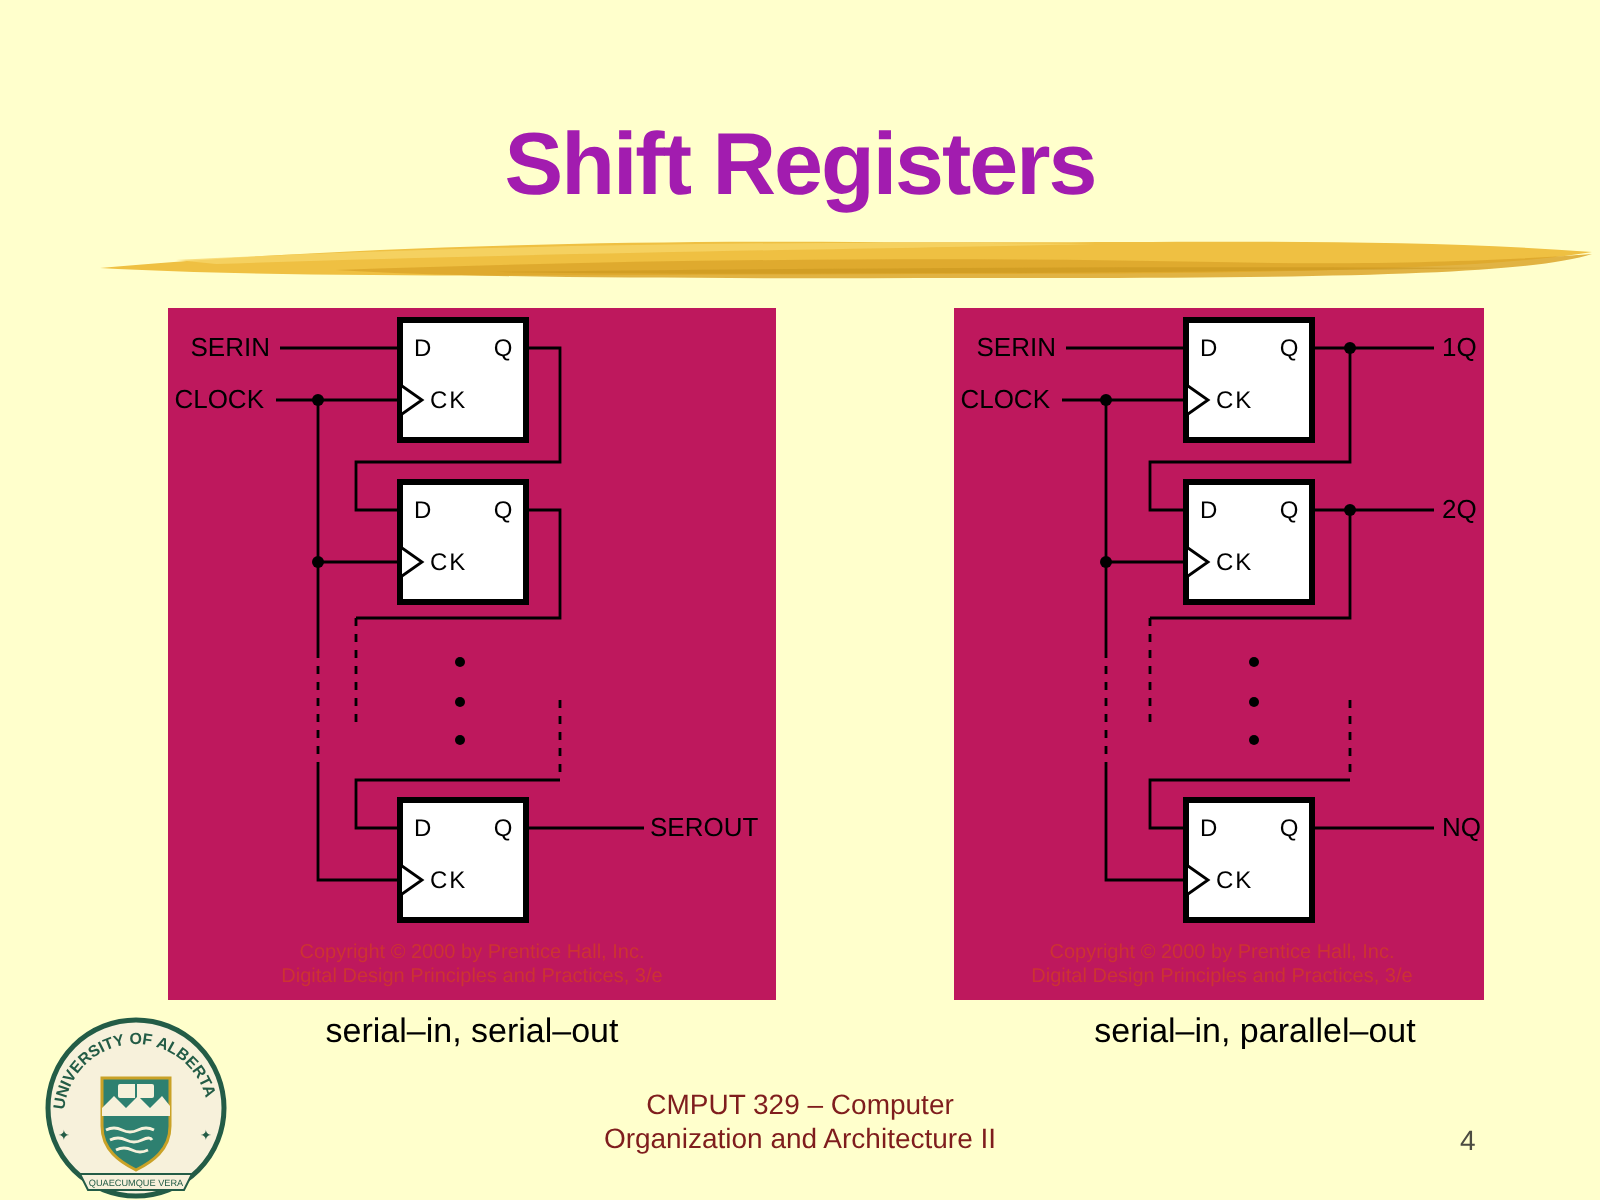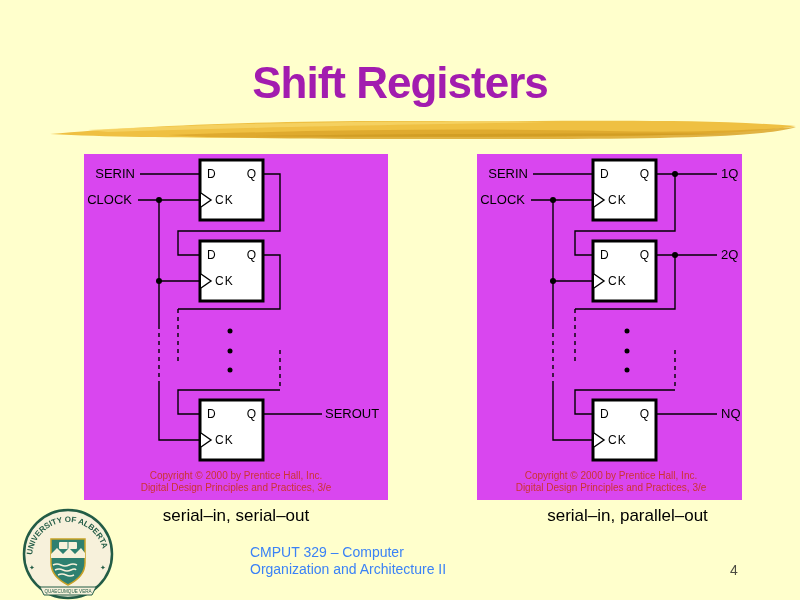--- a/index.html
+++ b/index.html
@@ -4,40 +4,40 @@
 <style>
   html,body{margin:0;padding:0;}
   body{font-family:"Liberation Sans",sans-serif;}
   #slide{position:relative;width:800px;height:600px;background:#FFFFCC;overflow:hidden;}
 
   .title{position:absolute;left:0;top:58px;width:100%;text-align:center;
          font-size:44px;font-weight:bold;letter-spacing:-1px;color:#a21caf;}
 
   .brush{position:absolute;left:48px;top:108px;}
 
-  .panel{position:absolute;background:#d946ef;}
+  .panel{position:absolute;background:#be185d;}
   .panel-left{left:84px;top:154px;width:304px;height:346px;}
   .panel-right{left:477px;top:154px;width:265px;height:346px;}
 
   svg text{font-family:"Liberation Sans",sans-serif;}
   .siglabel{font-size:13px;fill:#000;}
   .fftext{font-size:12px;fill:#000;letter-spacing:1px;}
   .copyright{font-size:10px;fill:#CC3333;}
   .wire{stroke:#000;stroke-width:1.4;fill:none;}
   .wire-dash{stroke:#000;stroke-width:1.4;fill:none;stroke-dasharray:4 4;}
   .ffbox{fill:#fff;stroke:#000;stroke-width:3;}
   .clk-tri{fill:#fff;stroke:#000;stroke-width:1.4;}
   .dot{fill:#000;}
 
   .caption{position:absolute;top:506px;font-size:17px;color:#000;text-align:center;}
   .caption-left{left:84px;width:304px;}
   .caption-right{left:495px;width:265px;}
 
-  .footer{position:absolute;left:250px;top:544px;width:300px;text-align:left;
-          font-size:14px;line-height:17px;color:#3b82f6;}
+  .footer{position:absolute;left:250px;top:544px;width:300px;text-align:center;
+          font-size:14px;line-height:17px;color:#7f1d1d;}
   .pagenum{position:absolute;left:730px;top:562px;width:30px;font-size:14px;color:#4C4C42;}
 
   .logo{position:absolute;left:22px;top:508px;}
 </style>
 </head>
 <body>
 
 <div id="slide">
 
   <div class="title">Shift Registers</div>

